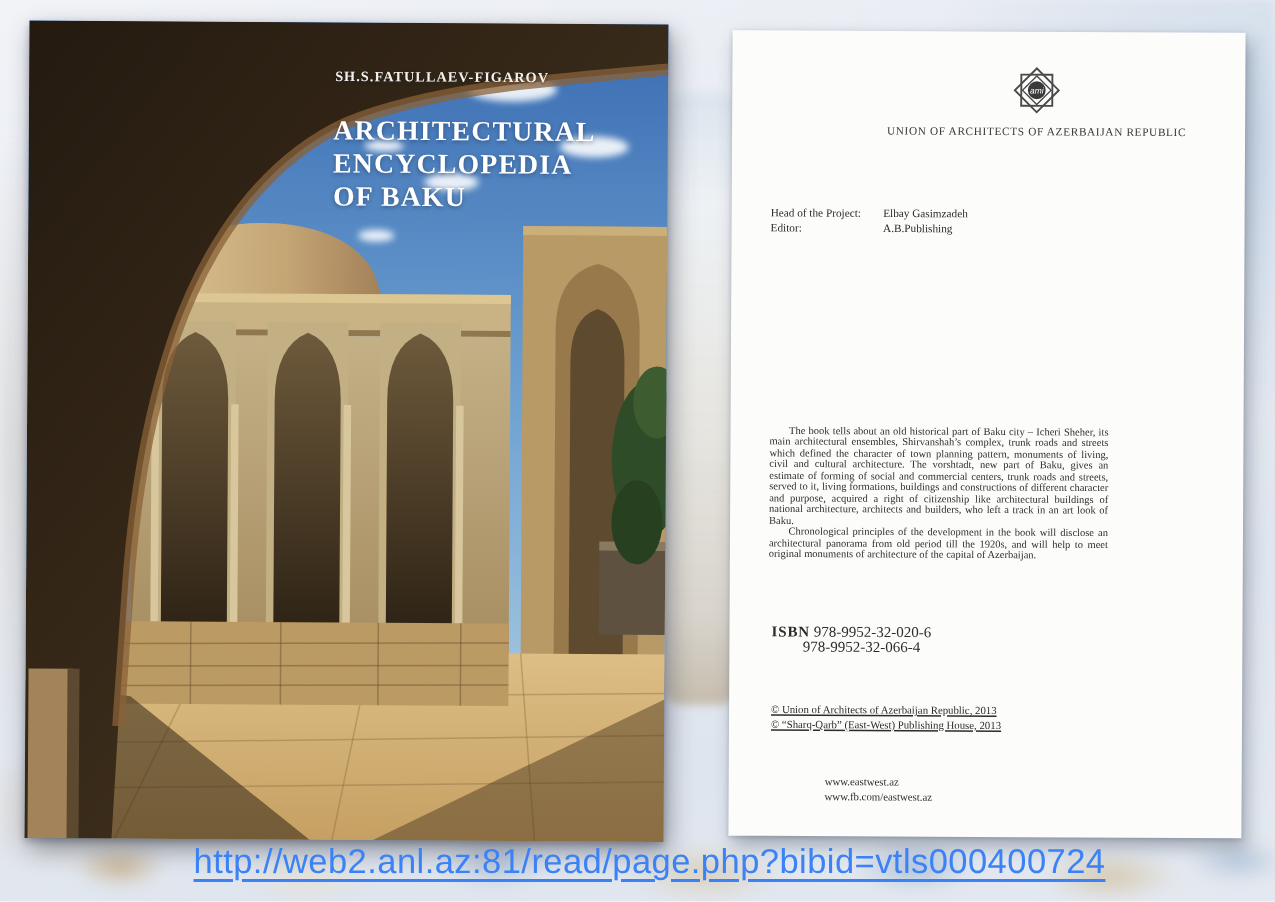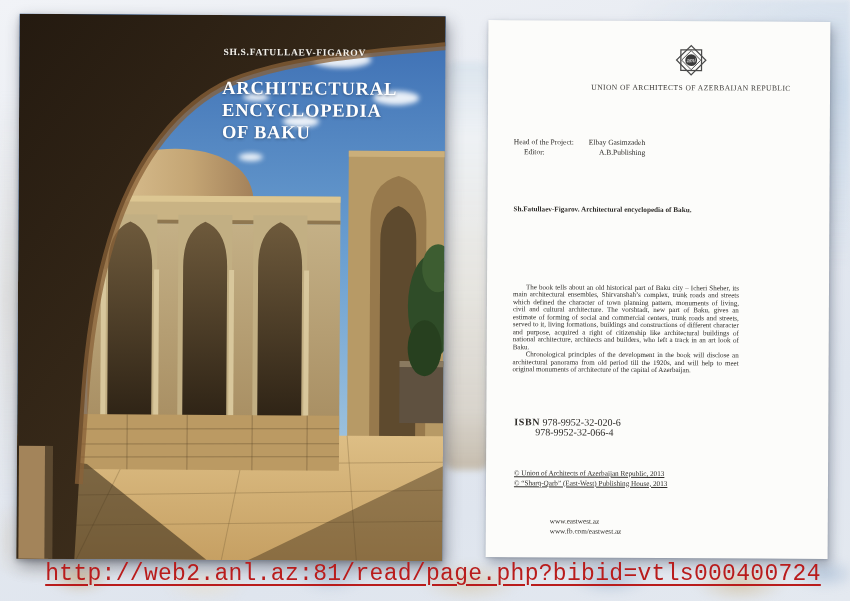--- a/index.html
+++ b/index.html
@@ -42,37 +42,37 @@
     text-shadow:0 1px 3px rgba(20,30,50,.45);}
   .cover-title span{display:block;white-space:nowrap;}
   
   .page{position:absolute;left:487px;top:21px;width:342px;height:537px;
     transform:rotate(.3deg);background:#fcfcfa;color:#2e2c29;
     box-shadow:3px 6px 12px rgba(60,70,90,.4), 0 1px 3px rgba(60,70,90,.25);}
   .logo{position:absolute;left:185px;top:21px;width:36px;height:36px;}
   .org-line{position:absolute;left:90px;top:62px;width:226px;text-align:center;
     font-size:7.5px;letter-spacing:.45px;white-space:nowrap;color:#3a3835;}
   .credits{position:absolute;left:26px;top:117px;font-size:7.5px;line-height:10px;}
-  .credits .row{display:flex;justify-content:flex-end;}
+  .credits .row{display:flex;}
   .credits .lbl{width:75px;}
   .citation{position:absolute;left:26px;top:185px;width:246px;font-size:7.2px;line-height:8.6px;}
   .citation .b{font-weight:bold;}
   .citation .gap{margin-top:4px;}
   .body-text{position:absolute;left:26px;top:264px;width:226px;
     font-size:7px;line-height:7.45px;text-align:justify;}
   .body-text p{margin:0;text-indent:13px;}
   .isbn{position:absolute;left:28px;top:397px;font-size:10px;line-height:10px;}
   .isbn .lbl{font-weight:bold;letter-spacing:.6px;}
   .isbn .l2{padding-left:21px;}
   .copyright{position:absolute;left:28px;top:449px;font-size:7.2px;line-height:9.6px;text-decoration:underline;}
   .sites{position:absolute;left:28px;top:497px;font-size:7.2px;line-height:9.6px;margin-left:36px;}
   
   .url-bar{position:absolute;left:0;top:561px;width:850px;text-align:center;transform:translateX(8px);}
-  .url-bar a{font-family:Liberation Mono, monospace;font-size:23px;letter-spacing:.3px;
-    color:#b91c1c;text-decoration:underline;text-decoration-thickness:2px;text-underline-offset:4px;}
+  .url-bar a{font-family:Liberation Sans, sans-serif;font-size:23px;letter-spacing:.3px;
+    color:#3b82f6;text-decoration:underline;text-decoration-thickness:2px;text-underline-offset:4px;}
 </style>
 </head>
 <body>
 
 <div class="backdrop">
   <div class="bg-wash"></div>
   <div class="bg-tower"></div>
   <div class="bg-bottom-strip"></div>
 </div>
 
@@ -229,21 +229,20 @@
       <span class="lbl">Head of the Project:</span>
       <span>Elbay Gasimzadeh</span>
     </div>
     <div class="row">
       <span class="lbl">Editor:</span>
       <span>A.B.Publishing</span>
     </div>
   </div>
 
   <div class="citation">
-    <div class="b">Sh.Fatullaev-Figarov. Architectural encyclopedia of Baku.</div>
   </div>
 
   <div class="body-text">
     <p>The book tells about an old historical part of Baku city – Icheri Sheher, its main architectural ensembles, Shirvanshah’s complex, trunk roads and streets which defined the character of town planning pattern, monuments of living, civil and cultural architecture. The vorshtadt, new part of Baku, gives an estimate of forming of social and commercial centers, trunk roads and streets, served to it, living formations, buildings and constructions of different character and purpose, acquired a right of citizenship like architectural buildings of national architecture, architects and builders, who left a track in an art look of Baku.</p>
     <p>Chronological principles of the development in the book will disclose an architectural panorama from old period till the 1920s, and will help to meet original monuments of architecture of the capital of Azerbaijan.</p>
   </div>
 
   <div class="isbn">
     <div><span class="lbl">ISBN</span>
       <span>978-9952-32-020-6</span></div>

